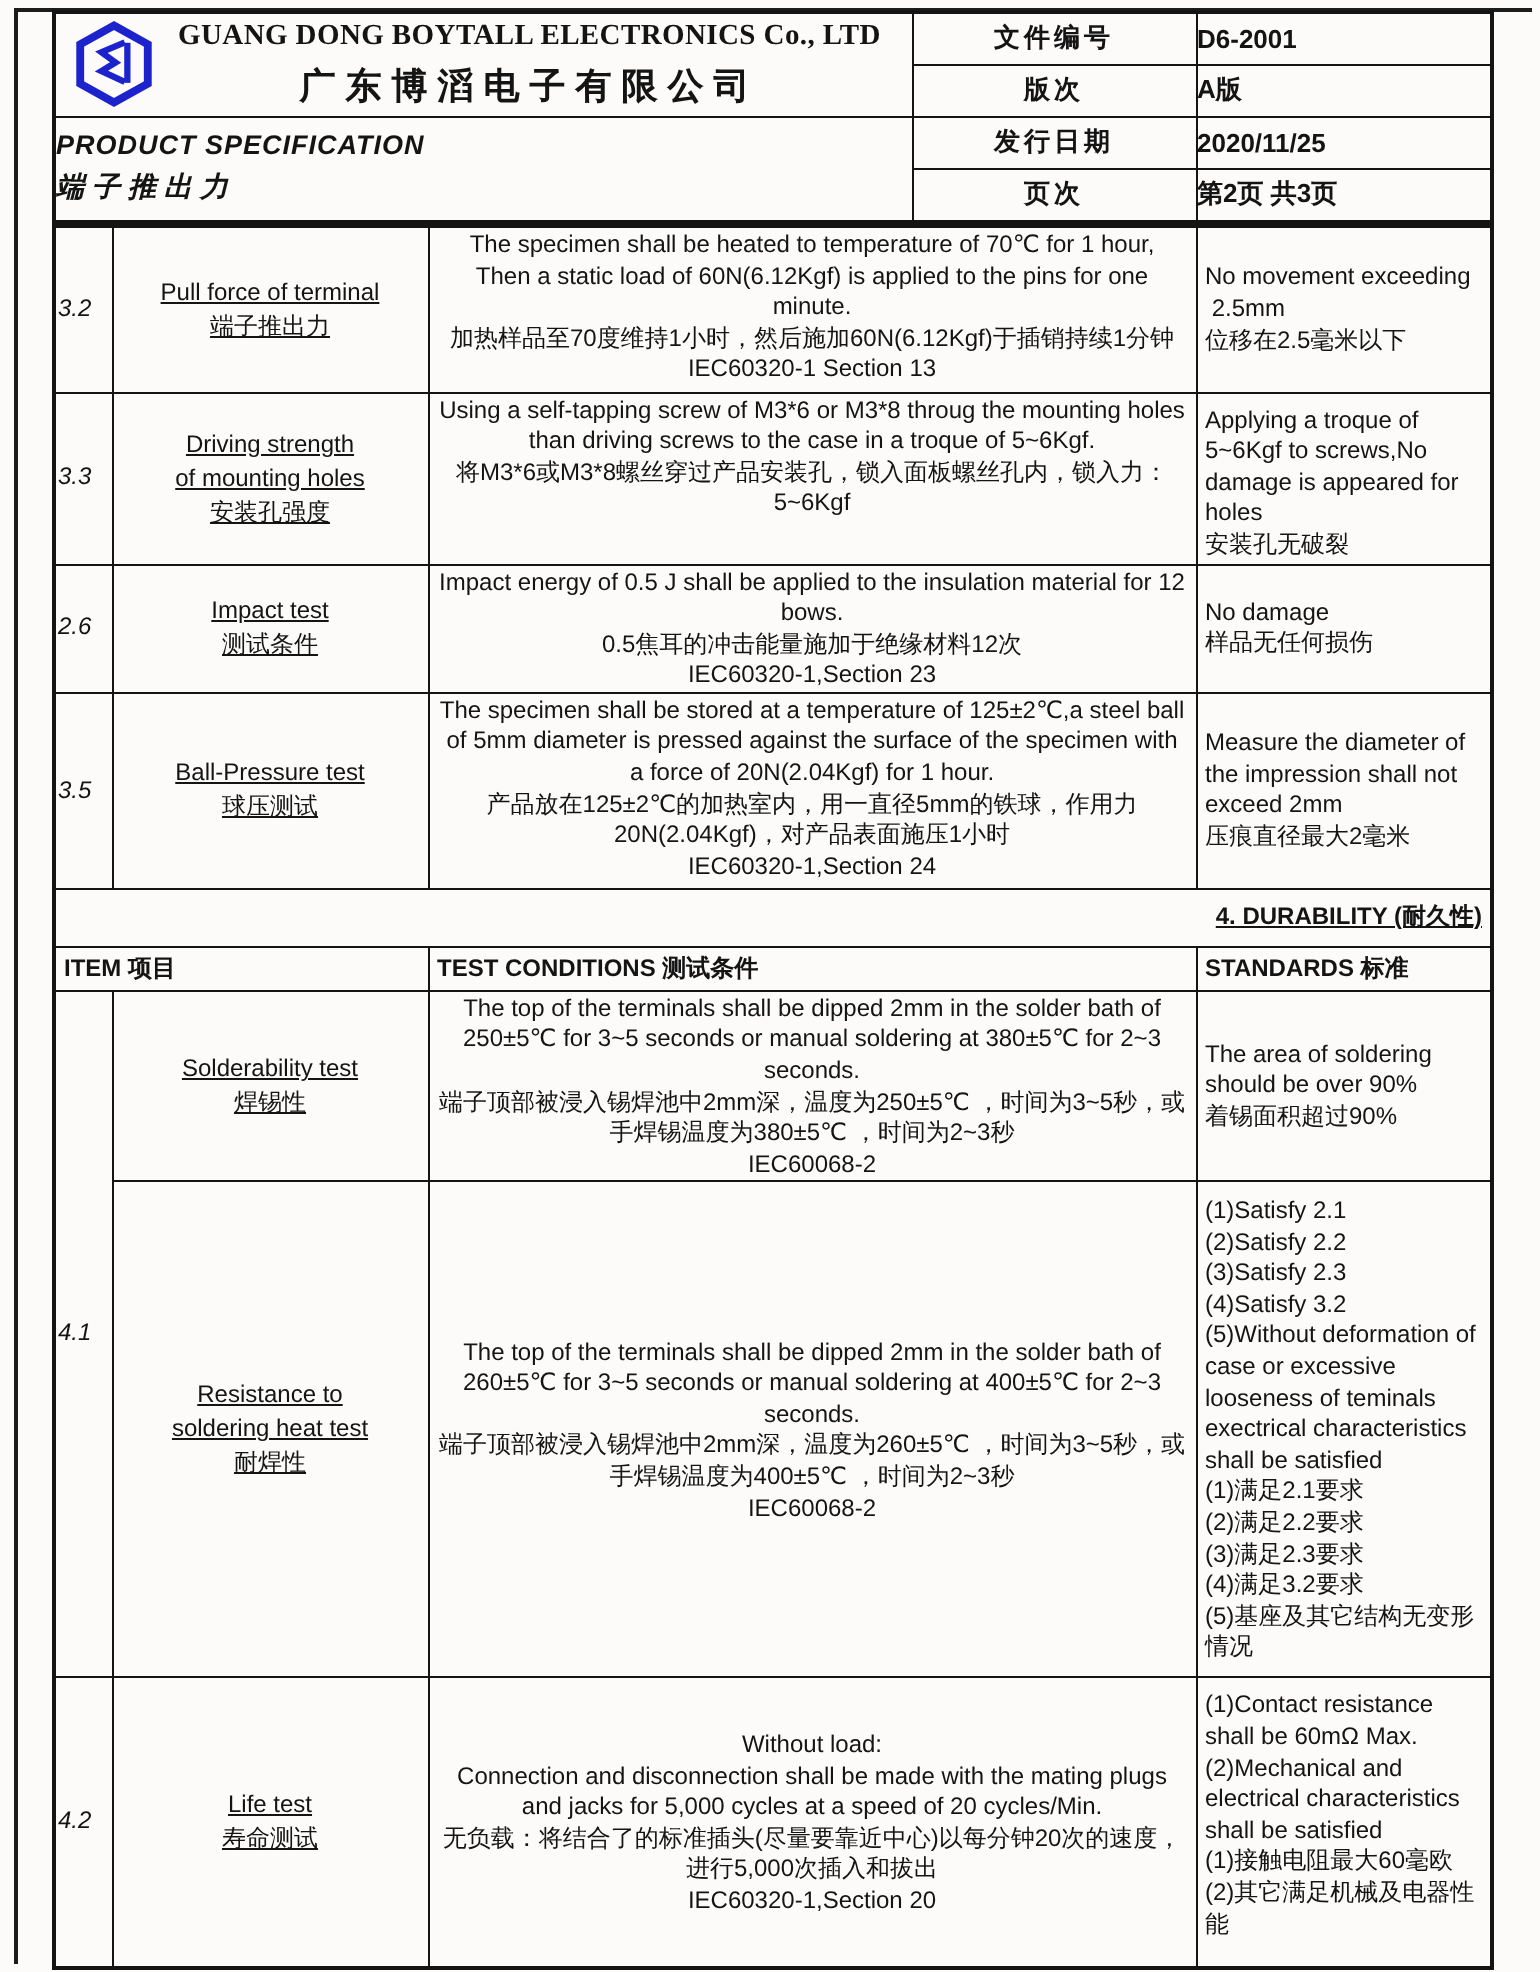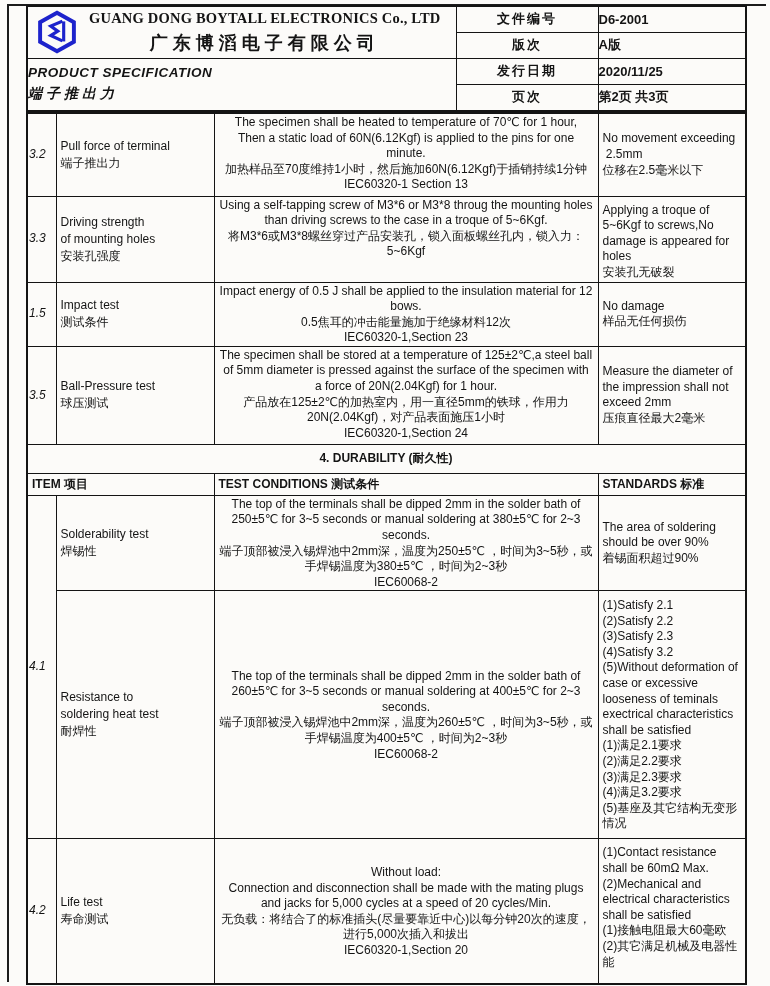--- a/index.html
+++ b/index.html
@@ -30,29 +30,29 @@
   .title-en{font-weight:bold;font-size:13.5px;letter-spacing:.5px;}
   .title-cn{font-weight:bold;font-size:14px;letter-spacing:4px;margin-top:5px;}
   .info-label{font-weight:bold;font-size:13px;text-align:center;vertical-align:middle;letter-spacing:2px;}
   .info-value{font-weight:bold;font-size:13px;text-align:left;vertical-align:middle;}
 
   
   #main{position:absolute;left:26px;top:112px;width:719px;border:2.5px solid #141414;}
   #main td{padding:0 4px;font-size:12px;line-height:15.6px;}
   .pre{white-space:pre-wrap;word-break:break-word;}
   .num-cell{text-align:left;vertical-align:middle;font-size:12px;padding:0 1px !important;font-style:italic;}
-  .item-cell{text-align:left;vertical-align:middle;font-size:11.5px;line-height:17px !important;}
+  .item-cell{text-align:center;vertical-align:middle;font-size:11.5px;line-height:17px !important;text-decoration:underline;}
   .cond-cell{text-align:center;vertical-align:top;padding-top:1px !important;}
   .cond-mid{vertical-align:middle;}
   .std-cell{text-align:left;vertical-align:middle;}
   .std-top{vertical-align:top;padding-top:6px !important;}
   .h32{height:83px;} .h33{height:86px;} .h34{height:62px;} .h35{height:98px;}
   .hsec{height:29px;} .hhead{height:22px;}
   .h41a{height:90px;} .h41b{height:248px;} .h42{height:145px;}
-  .section-cell{font-weight:bold;font-size:13px;vertical-align:middle;text-align:center;padding-left:3px !important;}
+  .section-cell{font-weight:bold;font-size:13px;vertical-align:middle;text-align:right;padding-left:3px !important;text-decoration:underline;}
   .colhead{font-weight:bold;font-size:12.5px;vertical-align:middle;}
 </style>
 </head>
 <body>
 
 <div id="page">
   <div id="scan-top" class="scan-line"></div>
   <div id="scan-left" class="scan-line"></div>
 
   <table id="hdr">
@@ -129,21 +129,21 @@
       <td class="item-cell pre">Driving strength
 of mounting holes
 安装孔强度</td>
       <td class="cond-cell pre">Using a self-tapping screw of M3*6 or M3*8 throug the mounting holes than driving screws to the case in a troque of 5~6Kgf.
 将M3*6或M3*8螺丝穿过产品安装孔，锁入面板螺丝孔内，锁入力：5~6Kgf</td>
       <td class="std-cell std-top pre">Applying a troque of 5~6Kgf to screws,No damage is appeared for holes
 安装孔无破裂</td>
     </tr>
 
     <tr class="h34">
-      <td class="num-cell">1.5</td>
+      <td class="num-cell">2.6</td>
       <td class="item-cell pre">Impact test
 测试条件</td>
       <td class="cond-cell pre">Impact energy of 0.5 J shall be applied to the insulation material for 12 bows.
 0.5焦耳的冲击能量施加于绝缘材料12次
 IEC60320-1,Section 23</td>
       <td class="std-cell pre">No damage
 样品无任何损伤</td>
     </tr>
 
     <tr class="h35">

